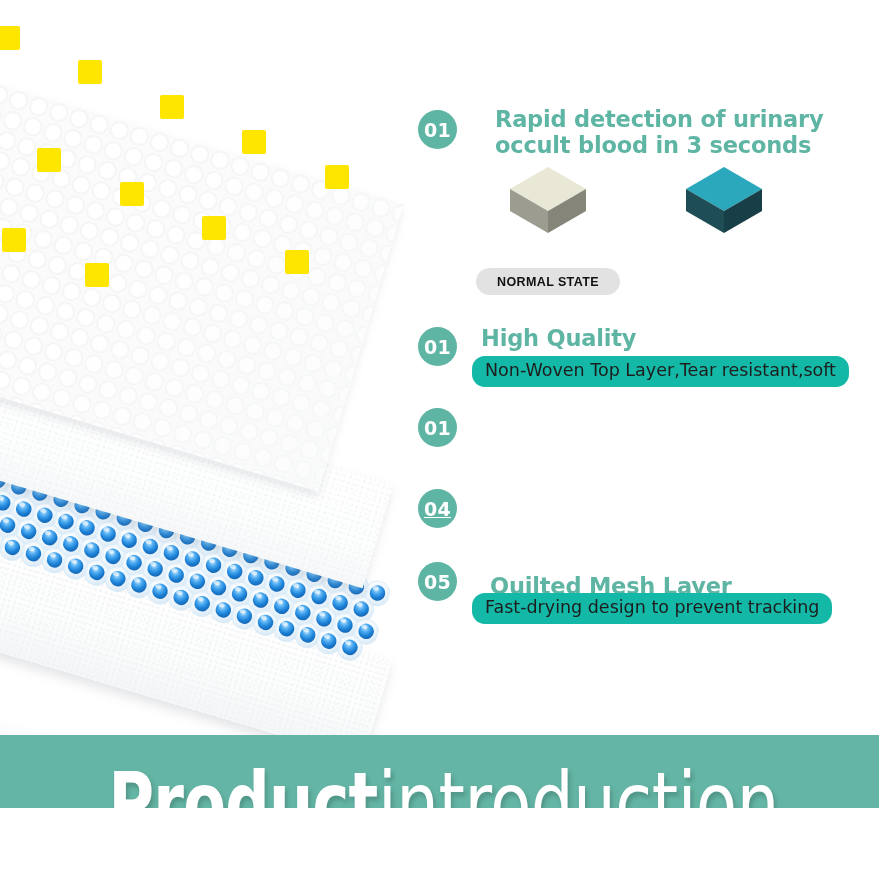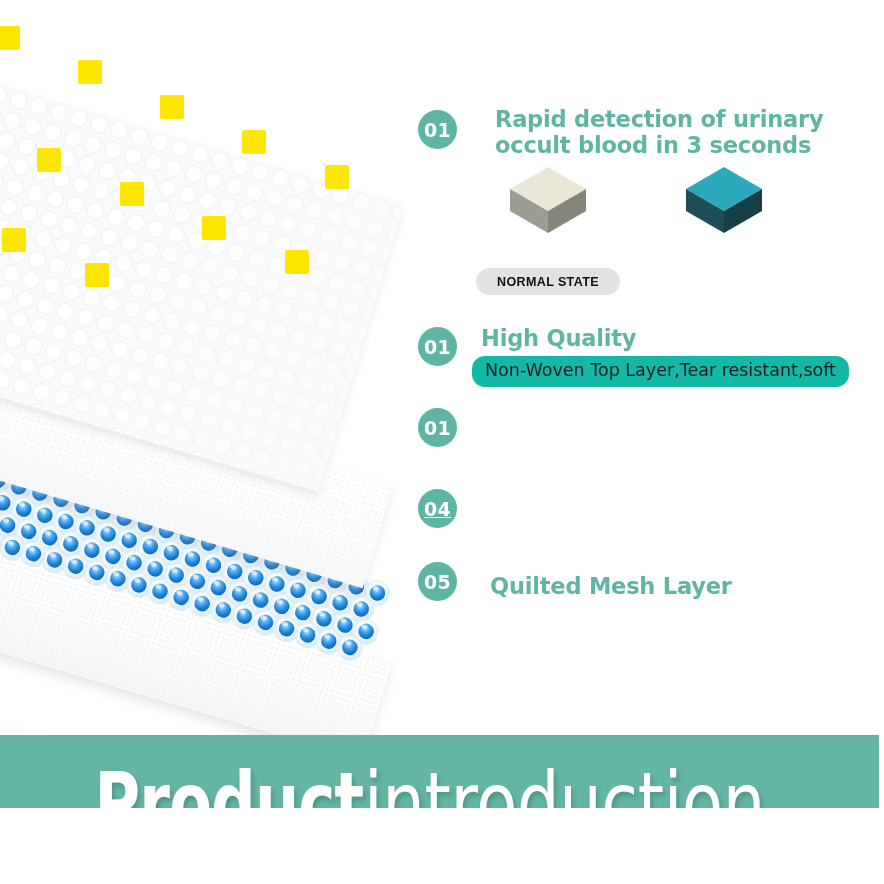--- a/index.html
+++ b/index.html
@@ -193,21 +193,21 @@
     width: 879px;
     height: 149px;
     background: #64B5A5;
     overflow: hidden;
   }
   #banner-title {
     position: absolute;
     left: 0;
     right: 0;
     top: 26px;
-    text-align: left;
+    text-align: right;
     white-space: nowrap;
     color: #ffffff;
     text-shadow: 3px 4px 5px rgba(60,110,100,0.45);
     line-height: 1;
   }
   #title-bold {
     font-family: "DejaVu Sans", sans-serif;
     font-weight: bold;
     font-size: 84px;
     letter-spacing: -1px;
@@ -655,20 +655,21 @@
     <div class="num-badge" style="left:2px; top:327px;">01</div>
     <div class="feat-title" style="left:65px; top:325px;">High Quality</div>
     <div class="feat-pill" style="left:56px; top:356px;">Non-Woven Top Layer,Tear resistant,soft</div>
 
     <div class="num-badge" style="left:2px; top:408px;">01</div>
 
     <div class="num-badge" style="left:2px; top:489px;text-decoration:underline;">04</div>
 
     <div class="num-badge" style="left:2px; top:562px;">05</div>
     <div class="feat-title" style="left:74px; top:561px;margin-top:12px;">Quilted Mesh Layer</div>
+    <div class="feat-pill" style="left:56px; top:593px;">Fast-drying design to prevent tracking</div>
   </div>
 
   <div id="banner">
     <div id="banner-title">
       <span id="title-bold">Product</span><span id="title-light">introduction</span>
     </div>
   </div>
 
 </div>
 

